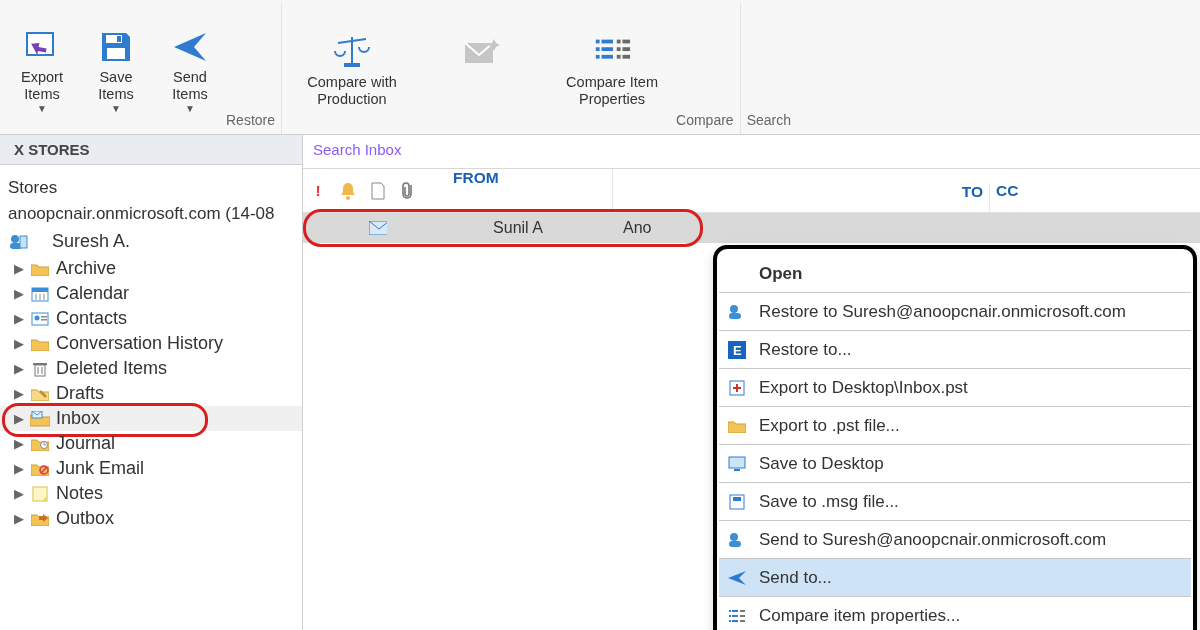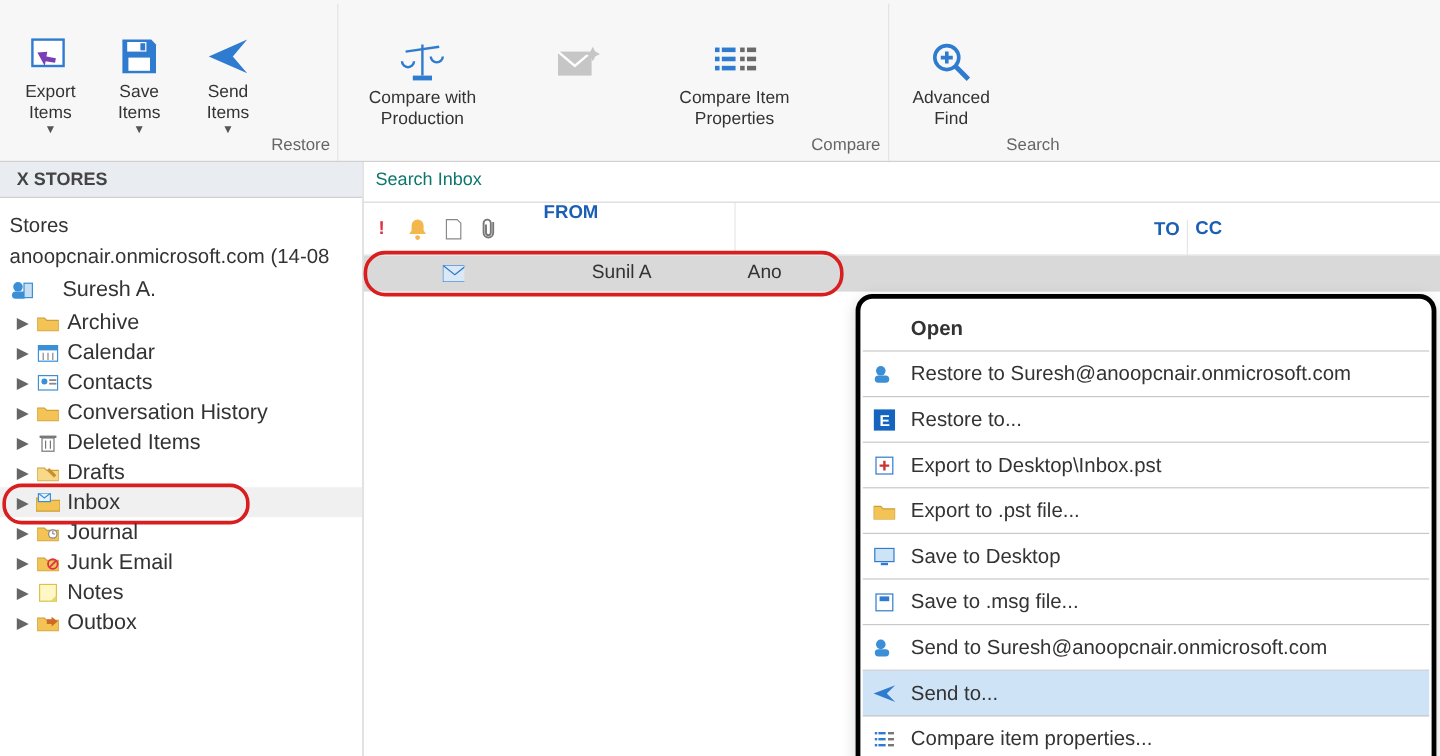--- a/index.html
+++ b/index.html
@@ -20,21 +20,21 @@
   .nav-body { padding-top: 10px; overflow: hidden; }
   .nav-line { padding: 3px 8px; font-size: 17px; white-space: nowrap; overflow: hidden; }
   .acct { font-size: 17px; }
   .user-row { display: flex; align-items: center; gap: 24px; padding: 4px 8px; }
   .folder { display: flex; align-items: center; gap: 6px; padding: 2px 8px 2px 14px; cursor: pointer; font-size: 18px; position: relative; }
   .folder .tri { color: #666; font-size: 13px; width: 10px; }
   .folder .ficon { width: 20px; height: 18px; display: inline-flex; align-items: center; justify-content: center; }
   .folder.selected-bg { background: #f0f0f0; }
   .inbox-annot { position: absolute; left: 2px; top: -3px; width: 206px; height: 34px; border: 3px solid #d81e1e; border-radius: 16px; pointer-events: none; }
   .listpane { flex: 1; display: flex; flex-direction: column; position: relative; }
-  .search { height: 34px; border-bottom: 1px solid #d8d8d8; padding: 6px 10px; color: #0f766e; font-size: 15px; }
+  .search { height: 34px; border-bottom: 1px solid #d8d8d8; padding: 6px 10px; color: #8b5cf6; font-size: 15px; }
   .cols { display: flex; height: 44px; border-bottom: 1px solid #e3e3e3; align-items: center; }
   .col { color: #1a5fb4; font-size: 15.5px; font-weight: 600; padding: 0 6px; }
   .col.icon { width: 30px; display: flex; justify-content: center; }
   .col.from { width: 190px; text-align: left; }
   .col.to { flex: 1; text-align: right; padding-left: 10px; margin-top: 28px; }
   .col.cc { width: 210px; text-align: left; }
   .row { display: flex; height: 30px; align-items: center; background: #d9d9d9; font-size: 16px; position: relative; }
   .row .c { padding: 0 6px; }
   .row .c.icon { width: 30px; display:flex; justify-content:center; }
   .row .c.from { width: 190px; text-align: center; }
@@ -139,34 +139,20 @@
             </svg>
         </span>
         <span class="ribbon-label">Compare Item
 Properties</span>
       </div>
     </div>
     <div class="ribbon-group-title">Compare</div>
   </div>
 
   <div class="ribbon-group" style="border-right:none">
-    <div class="ribbon-group-row">
-      <div class="ribbon-btn" style="width:92px">
-        <span class="ribbon-icon">
-          <svg width="38" height="38" viewBox="0 0 38 38">
-              <circle cx="15" cy="15" r="10" fill="none" stroke="#2f7bd0" stroke-width="3"></circle>
-              <line x1="22" y1="22" x2="33" y2="33" stroke="#2f7bd0" stroke-width="4"></line>
-              <line x1="15" y1="10" x2="15" y2="20" stroke="#2f7bd0" stroke-width="3"></line>
-              <line x1="10" y1="15" x2="20" y2="15" stroke="#2f7bd0" stroke-width="3"></line>
-            </svg>
-        </span>
-        <span class="ribbon-label">Advanced
-Find</span>
-      </div>
-    </div>
     <div class="ribbon-group-title">Search</div>
   </div>
 </div>
 
 <div class="main">
   <div class="nav">
     <div class="nav-header">X STORES</div>
     <div class="nav-body">
       <div class="nav-line">Stores</div>
       <div class="nav-line acct">anoopcnair.onmicrosoft.com (14-08</div>

